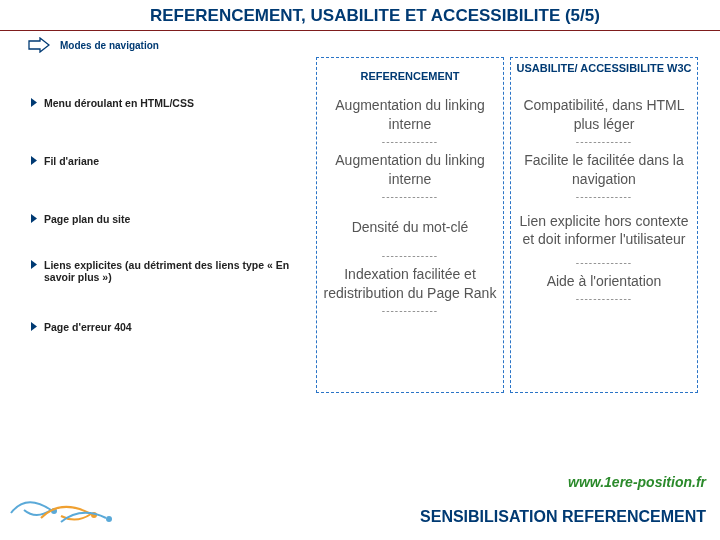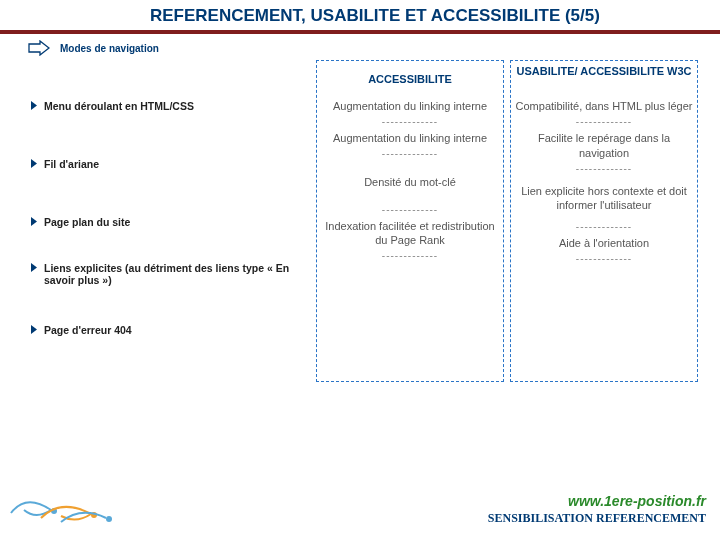--- a/index.html
+++ b/index.html
@@ -8,21 +8,21 @@
     font-family: Verdana, Arial, sans-serif;
     background: #fff;
     position: relative;
     overflow: hidden;
   }
   .title-bar {
     padding: 6px 10px 4px 150px;
     font-size: 17px;
     font-weight: 700;
     color: #003a73;
-    border-bottom: 4px solid #7f1d1d;
+    border-bottom: 1px solid #7f1d1d;
   }
   .subtitle-row {
     display: flex; align-items: center;
     padding: 6px 10px 2px 28px;
   }
   .arrow-box {
     width: 22px; height: 16px;
     display: flex; align-items: center; justify-content: center;
     margin-right: 10px;
   }
@@ -57,21 +57,21 @@
     font-size: 11px;
     font-weight: 700;
     color: #003a73;
     padding: 4px 2px 8px;
     line-height: 1.25;
     height: 38px;
   }
   .col-head.one { padding-top: 12px; }
   .cell {
     text-align: center;
-    font-size: 11px;
+    font-size: 14px;
     color: #555;
     padding: 0 4px;
     line-height: 1.35;
   }
   .sep {
     text-align: center;
     font-size: 10px;
     color: #888;
     letter-spacing: 1px;
     padding: 2px 0 4px;
@@ -79,24 +79,23 @@
   .footer {
     position: absolute;
     bottom: 14px; right: 14px;
     text-align: right;
   }
   .footer-link {
     font-style: italic; font-weight: 700;
     font-size: 14px; color: #2b8a2b;
   }
   .footer-sub {
-    font-size: 12px; font-weight: 700;
+    font-size: 16px; font-weight: 700;
     color: #003a73;
-    margin-top: 2px;
-    font-family: Liberation Serif, serif;
+    margin-top: 18px;
   }
   .deco {
     position: absolute;
     left: 6px; bottom: 8px;
   }
 </style>
 </head>
 <body>
 
 <div class="title-bar">REFERENCEMENT, USABILITE ET ACCESSIBILITE (5/5)</div>
@@ -149,37 +148,37 @@
       <span class="bullet">
         <svg width="8" height="9">
             <path d="M1 0 L7 4.5 L1 9 Z" fill="#003a73"></path>
           </svg>
       </span>
       <span>Page d'erreur 404</span>
     </div>
   </div>
 
   <div class="col-box">
-    <div class="col-head one">ACCESSIBILITE</div>
+    <div class="col-head one">REFERENCEMENT</div>
     <div class="cell">Augmentation du linking interne</div>
     <div class="sep">-------------</div>
     <div class="cell">Augmentation du linking interne</div>
     <div class="sep">-------------</div>
     <div class="cell" style="padding:12px 4px">Densité du mot-clé</div>
     <div class="sep">-------------</div>
     <div class="cell">Indexation facilitée et redistribution du Page Rank</div>
     <div class="sep">-------------</div>
     <div style="height:72px"></div>
   </div>
 
   <div class="col-box">
     <div class="col-head">USABILITE/ ACCESSIBILITE W3C</div>
     <div class="cell">Compatibilité, dans HTML plus léger</div>
     <div class="sep">-------------</div>
-    <div class="cell">Facilite le repérage dans la navigation</div>
+    <div class="cell">Facilite le facilitée dans la navigation</div>
     <div class="sep">-------------</div>
     <div class="cell" style="padding:6px 4px">Lien explicite hors contexte et doit informer l'utilisateur</div>
     <div class="sep">-------------</div>
     <div class="cell">Aide à l'orientation</div>
     <div class="sep">-------------</div>
   </div>
 
 </div>
 
 <div class="deco">

